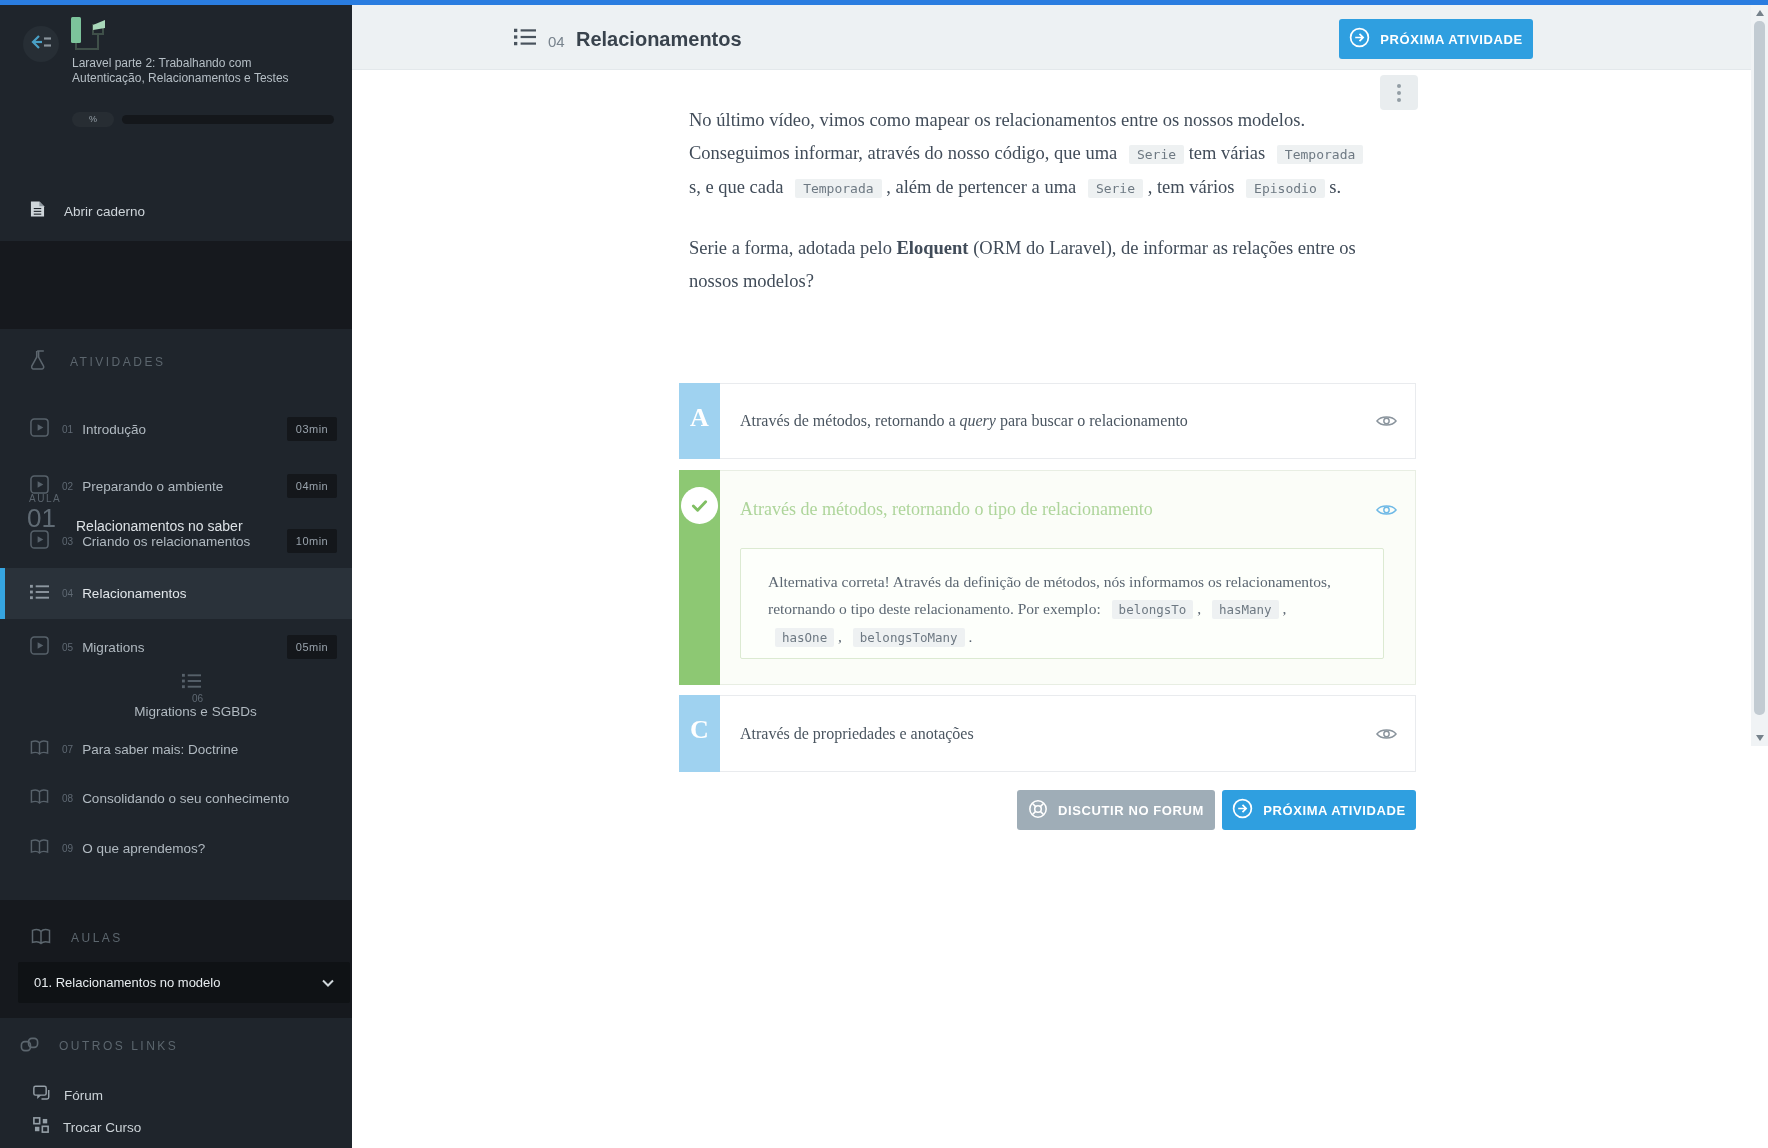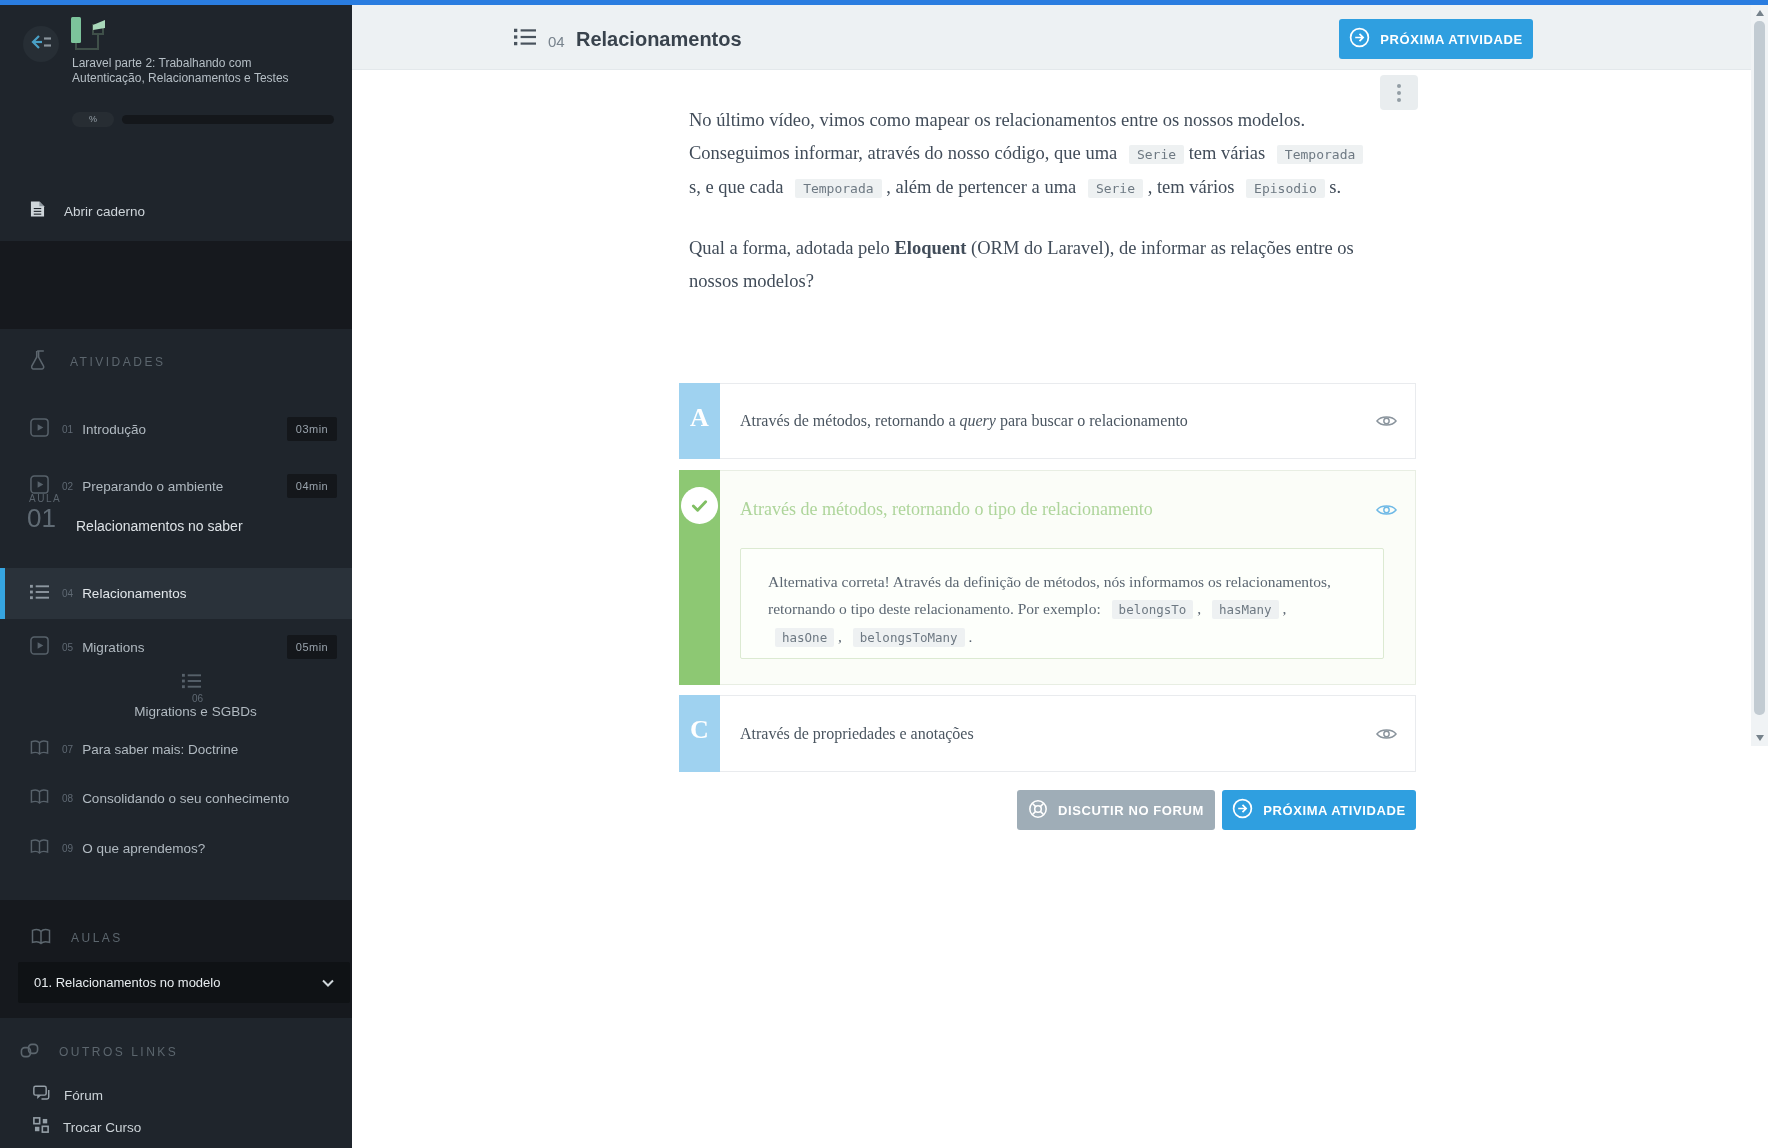--- a/index.html
+++ b/index.html
@@ -172,20 +172,29 @@
     </div>
     <div class="sb-item" style="top:460px;">
       <span><svg width="19" height="19" viewBox="0 0 20 20">
             <rect x="1" y="1" width="18" height="18" rx="3.5" fill="none" stroke="currentColor" stroke-width="1.6"></rect>
             <path d="M8 6.5 L14 10 L8 13.5 Z" fill="currentColor"></path>
           </svg></span>
       <span class="num">02</span>
       <span class="ttl">Preparando o ambiente</span>
       <span class="badge">04min</span>
     </div>
+    <div class="sb-item" style="top:515px;">
+      <span><svg width="19" height="19" viewBox="0 0 20 20">
+            <rect x="1" y="1" width="18" height="18" rx="3.5" fill="none" stroke="currentColor" stroke-width="1.6"></rect>
+            <path d="M8 6.5 L14 10 L8 13.5 Z" fill="currentColor"></path>
+          </svg></span>
+      <span class="num">03</span>
+      <span class="ttl">Criando os relacionamentos</span>
+      <span class="badge">10min</span>
+    </div>
     <div class="sb-item active" style="top:568px; height:51px;">
       <span><svg width="19" height="16" viewBox="0 0 20 16">
             <rect x="0" y="0.5" width="3" height="3" fill="currentColor"></rect>
             <rect x="6" y="1" width="14" height="2" fill="currentColor"></rect>
             <rect x="0" y="6.5" width="3" height="3" fill="currentColor"></rect>
             <rect x="6" y="7" width="14" height="2" fill="currentColor"></rect>
             <rect x="0" y="12.5" width="3" height="3" fill="currentColor"></rect>
             <rect x="6" y="13" width="14" height="2" fill="currentColor"></rect>
           </svg></span>
       <span class="num">04</span>
@@ -250,21 +259,21 @@
         <span class="val">01. Relacionamentos no modelo</span>
         <span class="chev">
           <svg width="12" height="8" viewBox="0 0 12 8">
               <path d="M1 1.5 L6 6.5 L11 1.5" stroke="currentColor" stroke-width="2" fill="none"></path>
             </svg>
         </span>
       </div>
     </div>
 
     <div class="sb-links">
-      <div class="sb-sec-head" style="top:20px; height:28px;padding-left:20px;">
+      <div class="sb-sec-head" style="top:14px; height:28px;padding-left:20px;">
         <span><svg width="19" height="19" viewBox="0 0 20 20">
               <rect x="1.5" y="7" width="9.5" height="9.5" rx="3.5" fill="none" stroke="currentColor" stroke-width="1.7"></rect>
               <rect x="9" y="3.5" width="9.5" height="9.5" rx="3.5" fill="none" stroke="currentColor" stroke-width="1.7"></rect>
             </svg></span>
         <span class="lbl">OUTROS LINKS</span>
       </div>
       <div class="sb-link" style="top:62px;">
         <span><svg width="17" height="16" viewBox="0 0 20 18">
               <rect x="1" y="1" width="14.5" height="10.5" rx="2" fill="none" stroke="currentColor" stroke-width="1.7"></rect>
               <path d="M5 11.5 V16 L9.5 11.5 Z" fill="currentColor"></path>
@@ -309,21 +318,21 @@
   </div>
 
   <div class="kebab">
       <i></i>
       <i></i>
       <i></i>
     </div>
 
   <div class="question">
     <p><span>No último vídeo, vimos como mapear os relacionamentos entre os nossos modelos. Conseguimos informar, através do nosso código, que uma </span><code>Serie</code><span> tem várias </span><code>Temporada</code><span> s, e que cada </span><code>Temporada</code><span> , além de pertencer a uma </span><code>Serie</code><span> , tem vários </span><code>Episodio</code><span> s.</span></p>
-    <p><span>Qual a forma, adotada pelo </span><strong>Eloquent</strong><span> (ORM do Laravel), de informar as relações entre os nossos modelos?</span></p>
+    <p><span>Serie a forma, adotada pelo </span><strong>Eloquent</strong><span> (ORM do Laravel), de informar as relações entre os nossos modelos?</span></p>
   </div>
 
   <div class="option opt-a">
     <div class="opt-letter">A</div>
     <div class="opt-body">
       <span><span>Através de métodos, retornando a </span><em>query</em><span> para buscar o relacionamento</span></span>
       <span class="eye">
         <svg width="21" height="14" viewBox="0 0 22 14">
             <path d="M1 7 C5 1.5 17 1.5 21 7 C17 12.5 5 12.5 1 7 Z" fill="none" stroke="currentColor" stroke-width="1.5"></path>
             <circle cx="11" cy="7" r="2.8" fill="none" stroke="currentColor" stroke-width="1.5"></circle>

